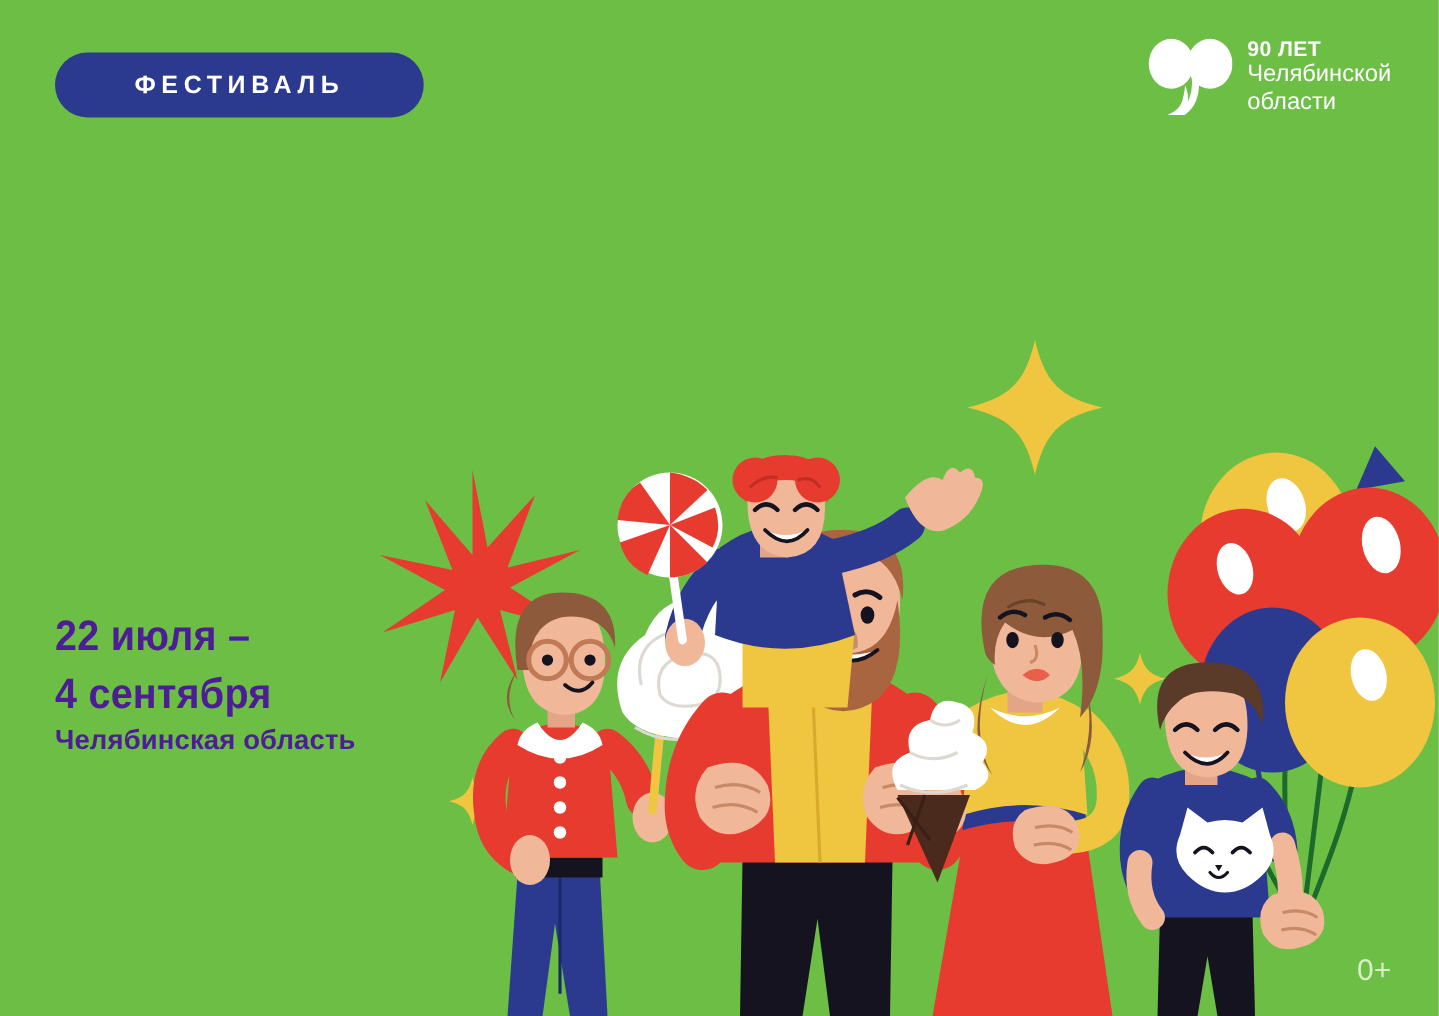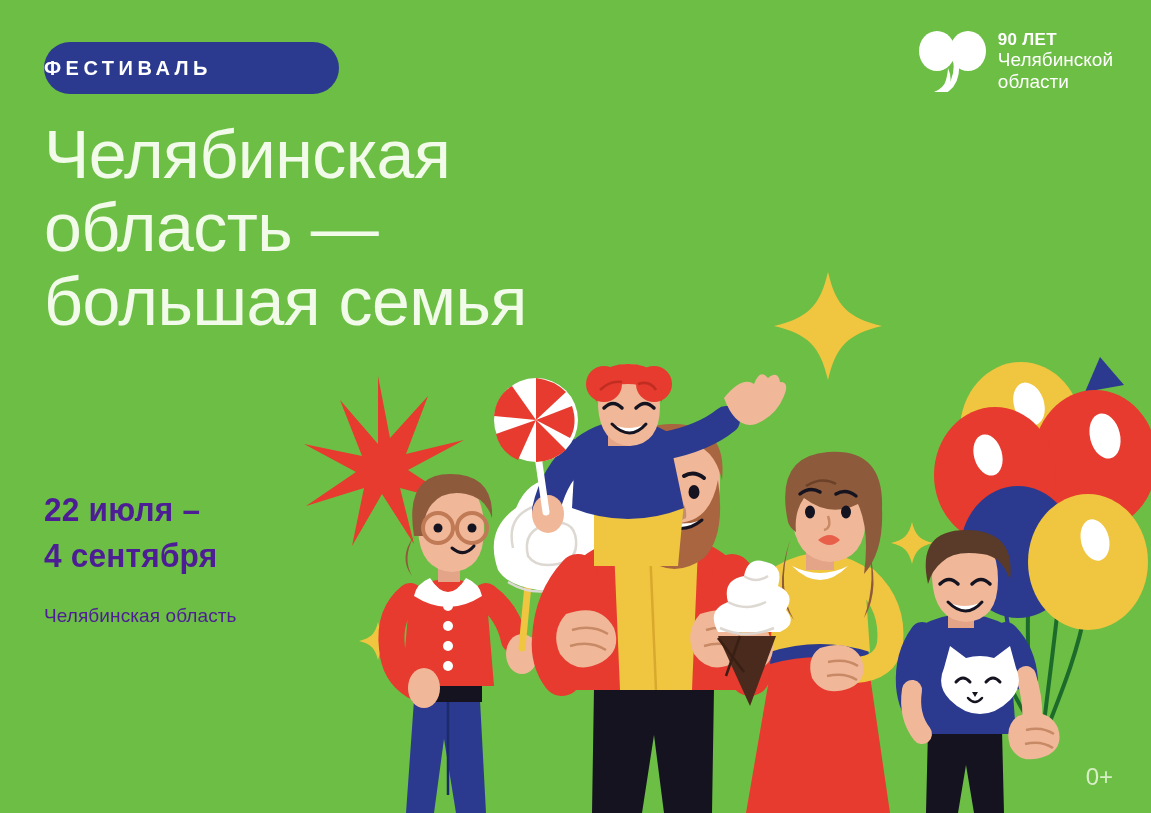--- a/index.html
+++ b/index.html
@@ -14,21 +14,21 @@
     background:#6cbe45;
     overflow:hidden;
   }
 
   
   .badge {
     position:absolute; left:44px; top:42px;
     width:295px; height:52px;
     background:#2b3a8f;
     border-radius:26px;
-    display:flex; align-items:center; justify-content:flex-start;
+    display:flex; align-items:center; justify-content:center;
   }
   .badge-label {
     color:#ffffff;
     font-size:20px;
     font-weight:bold;
     letter-spacing:4.5px;
   }
 
   
   .logo { position:absolute; right:38px; top:30px; display:flex; align-items:center; gap:12px; }
@@ -55,23 +55,23 @@
   }
   .date-line {
     font-size:34px;
     font-weight:bold;
     line-height:1.35;
     letter-spacing:0.2px;
     transform:scaleX(.93);
     transform-origin:left center;
   }
   .place {
-    margin-top:26px;
-    font-size:19px;
-    font-weight:400;
+    margin-top:0;
+    font-size:22px;
+    font-weight:700;
     letter-spacing:0.1px;
   }
 
   
   .age-rating {
     position:absolute; right:38px; bottom:22px;
     color:#d8efc6;
     font-size:24px;
     font-weight:300;
   }
@@ -354,21 +354,20 @@
       <path d="M41 30 q2 22 -10 31 q-8 6 -14 1 q12 -2 16 -12 q4 -10 2 -20z" fill="#ffffff"></path>
       <path d="M30 38 q6 14 -2 22 q-6 6 -12 2 q10 -4 12 -12 q2 -8 2 -12z" fill="#ffffff"></path>
     </svg>
     <div class="logo-text">
       <div class="logo-line1">90 ЛЕТ</div>
       <div class="logo-line2">Челябинской</div>
       <div class="logo-line3">области</div>
     </div>
   </div>
 
-  <h1 class="headline">Челябинская область — большая семья</h1>
 
   <div class="dates">
     <div class="date-line">22 июля –</div>
     <div class="date-line">4 сентября</div>
     <div class="place">Челябинская область</div>
   </div>
 
   <div class="age-rating">0+</div>
 
 </div>

